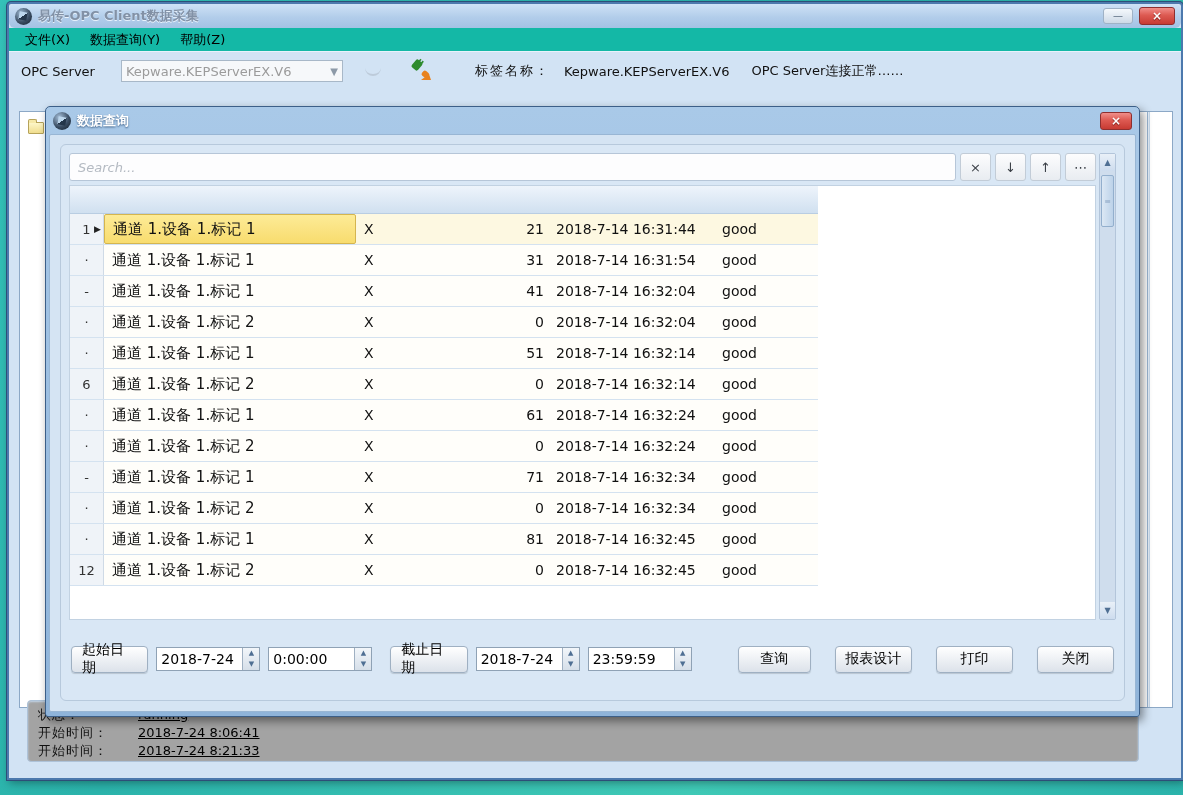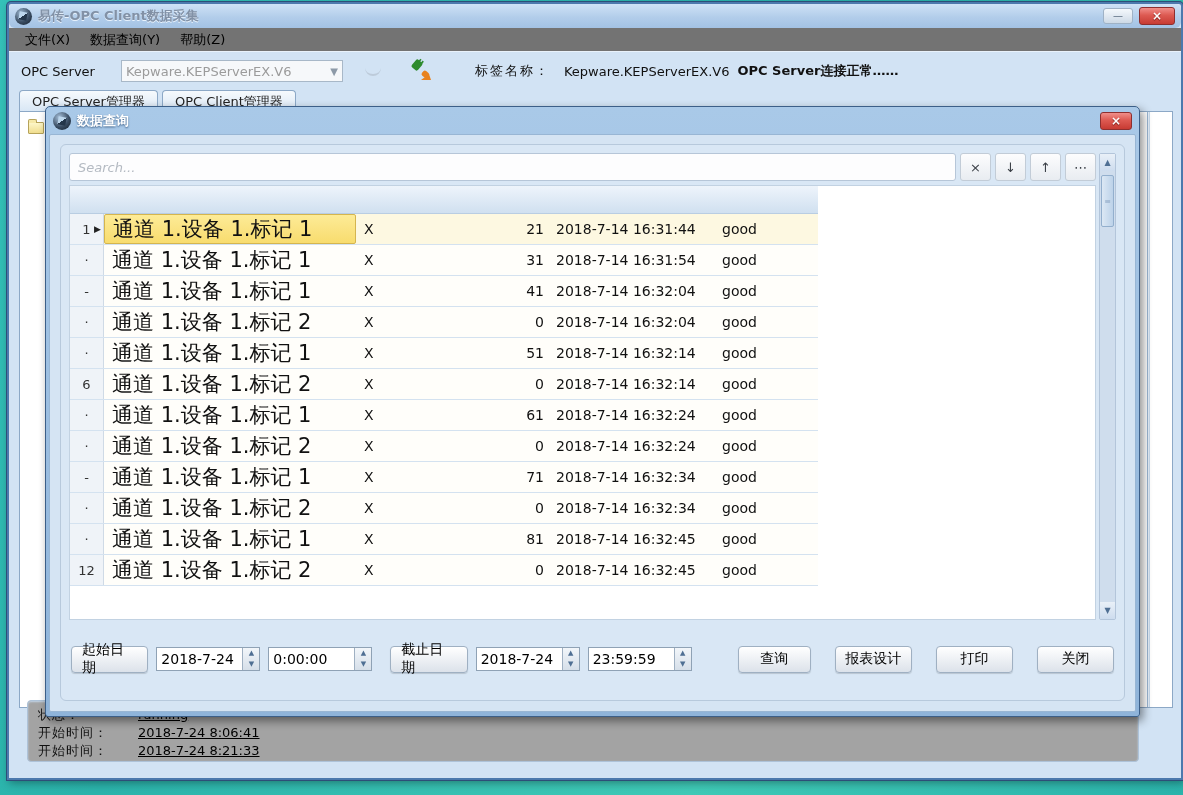--- a/index.html
+++ b/index.html
@@ -25,36 +25,36 @@
   .tb-spacer { flex:1; }
   .btn-min { width:30px; height:16px; border-radius:3px; border:1px solid #9fb2c6;
     background:linear-gradient(180deg,#f4f8fc,#cdd9e6); color:#5c6d80; font-size:10px;
     display:flex; align-items:center; justify-content:center; line-height:1; }
   .btn-close-main { width:36px; height:18px; border-radius:3px; border:1px solid #8d2f2f;
     background:linear-gradient(180deg,#f08f8a 0%,#dd5a52 45%,#c73b33 100%); color:#fff;
     font-weight:bold; font-size:12px; display:flex; align-items:center; justify-content:center;
     text-shadow:0 1px 1px #7a1d18; }
 
   .menubar { height:24px; display:flex; align-items:center; padding:0 8px; gap:4px;
-    background:#737373; border-bottom:1px solid #e9f2fb; }
+    background:#14b8a6; border-bottom:1px solid #e9f2fb; }
   .menu-item { padding:2px 8px; color:#000; }
 
   .toolbar-row { height:38px; display:flex; align-items:center; padding:0 12px;
     background:#d2e3f4; }
   .opc-label { margin-right:26px; }
   .combo { width:222px; height:22px; background:#f6f8fa; border:1px solid #a8b8c8;
     display:flex; align-items:center; padding:0 4px; color:#9b9b9b; }
   .combo-text { flex:1; }
   .combo-arrow { color:#8d9aa8; font-size:10px; }
   .curve-icon { width:16px; height:10px; margin-left:22px; border:2px solid #b9c6d4;
     border-top:none; border-left:none; border-right:none; border-radius:0 0 10px 10px; opacity:.8; }
   .connect-icon { margin-left:28px; width:26px; height:26px; }
   .status-label { margin-left:40px; letter-spacing:2px; }
   .status-server { margin-left:14px; }
-  .status-text { margin-left:8px;font-weight:bold; }
+  .status-text { margin-left:22px; }
 
   .tabstrip { height:21px; display:flex; padding-left:10px; gap:4px; background:#d2e3f4; }
   .tab { padding:2px 12px 0; border:1px solid #8ca8c6; border-bottom:none;
     border-radius:4px 4px 0 0; background:linear-gradient(180deg,#f6fafd,#d9e7f5); color:#222; }
 
   .main-content { position:absolute; left:10px; right:8px; top:107px; bottom:70px;
     background:#fff; border:1px solid #8ca8c6; }
   .v-divider { position:absolute; right:22px; top:0; bottom:0; width:3px;
     border-left:1px solid #9bb6d2; border-right:1px solid #c6d8ea; background:#e4eef8; }
   .tree-item { display:flex; align-items:center; gap:5px; padding:8px 0 0 8px; }
@@ -104,21 +104,21 @@
   .grid-viewport { flex:1; background:#fff; border:1px solid #c2d2e2; overflow:hidden; }
   .grid { width:748px; }
   .g-row { display:flex; height:31px; border-bottom:1px solid #d4e2f0; background:#fffefa; }
   .g-head { height:28px; background:linear-gradient(180deg,#eef4fb,#d0e0f0);
     border-bottom:1px solid #b9cde2; }
   .g-head .c { display:flex; align-items:center; justify-content:center; color:#222;
     font-size:14px; border-right:1px solid #e2ecf6;margin-top:48px; }
   .c { flex:0 0 auto; display:flex; align-items:center; font-size:14px; overflow:hidden; }
   .c-num { width:34px; background:#eff3f8; border-right:1px solid #cfdae6; color:#333;
     justify-content:center; font-size:13px; position:relative; }
-  .c-tag { width:252px; padding-left:8px; font-size:21px; }
+  .c-tag { width:252px; padding-left:8px; font-size:15px; }
   .c-act { width:88px; padding-left:8px; }
   .c-val { width:106px; justify-content:flex-end; padding-right:6px; }
   .c-time { width:164px; padding-left:6px; }
   .c-stat { width:104px; padding-left:8px; }
   .g-row.sel { background:#fdf8e1; }
   .g-row.sel .c-tag { background:linear-gradient(180deg,#fdeB97 0%,#f8dc6e 100%);
     border:1px solid #d5b54e; border-radius:2px; }
   .g-row.sel .c-num .arrow { position:absolute; right:2px; font-size:9px; color:#222; }
 
   .vscroll { width:17px; display:flex; flex-direction:column; background:#cfdded;
@@ -183,24 +183,20 @@
         <rect x="6.5" y="0" width="1.6" height="4" transform="rotate(40 8 7)" fill="#2e8b2e"></rect>
         <rect x="9.5" y="0" width="1.6" height="4" transform="rotate(40 8 7)" fill="#2e8b2e"></rect>
         <polygon points="12,22 20,16 22,22" fill="#e8821e"></polygon>
         <rect x="13" y="13" width="7" height="6" rx="2" transform="rotate(40 16 16)" fill="#e8821e"></rect>
       </svg>
       <div class="status-label">标签名称：</div>
       <div class="status-server">Kepware.KEPServerEX.V6</div>
       <div class="status-text">OPC Server连接正常……</div>
     </div>
 
-    <div class="tabstrip">
-      <div class="tab">OPC Server管理器</div>
-      <div class="tab">OPC Client管理器</div>
-    </div>
 
     <div class="main-content">
       <div class="tree-item">
         <div class="folder-icon"></div>
         <span>A</span>
       </div>
       <div class="v-divider"></div>
     </div>
 
     <div class="statusbar">

